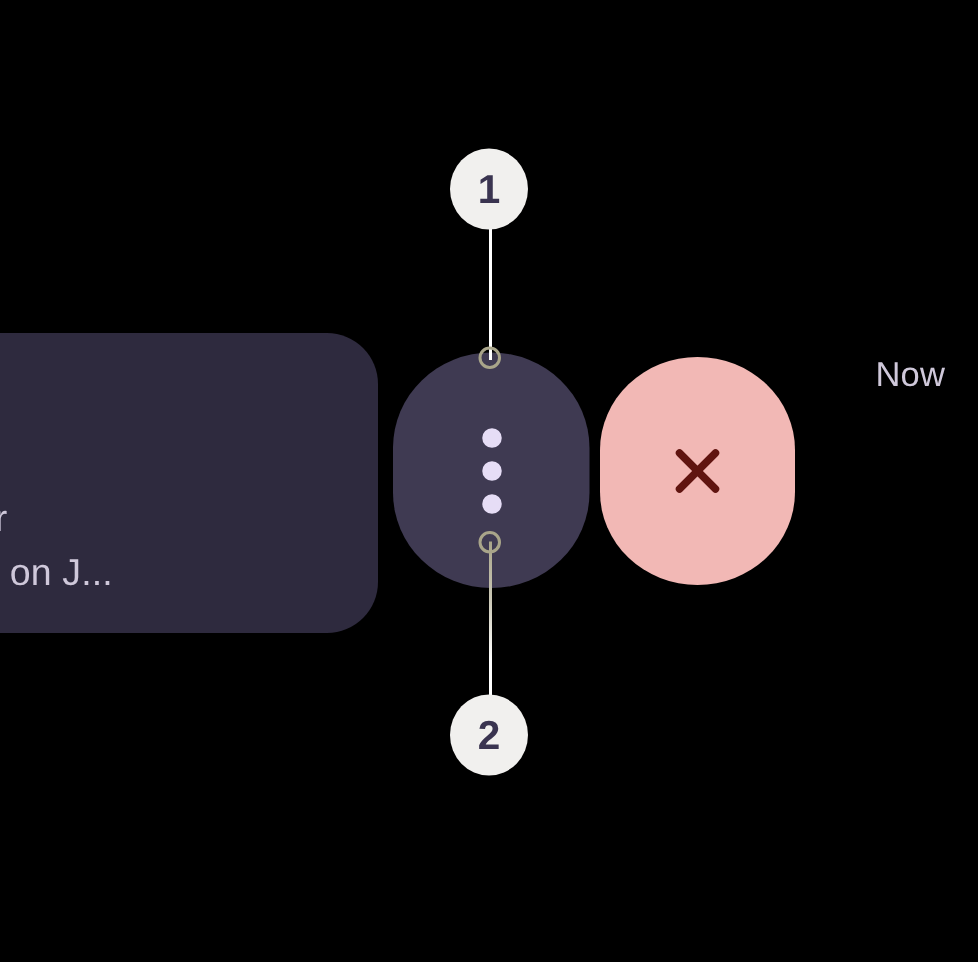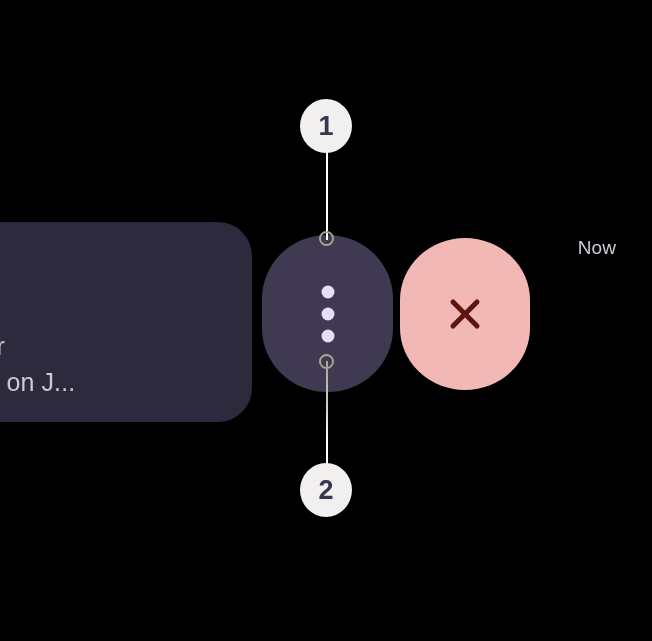--- a/index.html
+++ b/index.html
@@ -30,23 +30,23 @@
     width: 372px;
     height: 200px;
     background: #2E2A3E;
     border-radius: 34px;
     box-sizing: border-box;
     padding: 18px 20px 16px 20px;
     overflow: hidden;
   }
   .notif-timestamp {
     position: absolute;
-    right: 36px;
+    right: 22px;
     top: 238px;
-    font-size: 19px;
+    font-size: 23px;
     line-height: 1;
     color: #CFC8DA;
     letter-spacing: 0.1px;
     white-space: nowrap;
     margin-left: 44px;
   }
   .notif-body {
     position: absolute;
     left: -96px;
     top: 328px;

